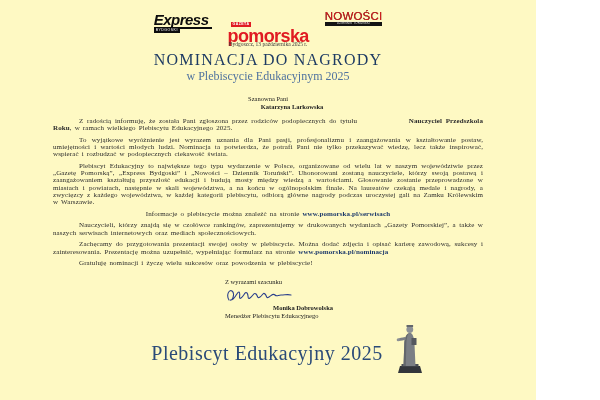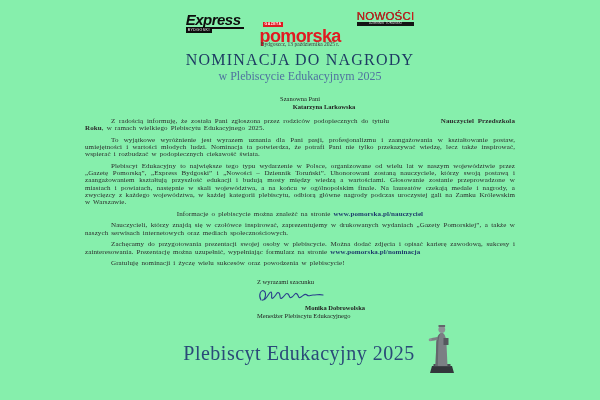--- a/index.html
+++ b/index.html
@@ -1,17 +1,17 @@
 <!DOCTYPE html>
 <html><head>
 <meta charset="utf-8">
 <style>
   html,body{margin:0;padding:0;background:#fff;}
   body{width:600px;height:400px;overflow:hidden;font-family:"Liberation Serif",serif;color:#2e2e2e;}
-  .page{position:relative;width:600px;height:400px;background:#86efac;}
+  .page{position:relative;width:536px;height:400px;background:#fef9c3;}
   .content{width:430px;margin:0 auto;}
 
   
   .logos{display:flex;justify-content:center;align-items:flex-start;gap:16px;padding-top:11px;height:26px;}
   .logo{font-family:"Liberation Sans",sans-serif;}
   .logo-express{position:relative;}
   .ex-title{display:inline-block;font-style:italic;font-weight:bold;font-size:15px;letter-spacing:-0.5px;color:#0d0d0d;border-bottom:2.5px solid #0d0d0d;line-height:15px;padding-right:3px;}
   .ex-sub{position:absolute;left:0;top:17px;background:#0d0d0d;color:#fff;font-size:3.5px;line-height:4.5px;padding:0 2px;letter-spacing:0.5px;}
   .pom-tag{display:inline-block;background:#e01b22;color:#fff;font-weight:bold;font-size:3.6px;line-height:4.6px;padding:0 2px;margin-left:3px;letter-spacing:0.4px;}
   .pom-title{display:block;color:#e01b22;font-weight:700;font-size:18px;line-height:14px;letter-spacing:-0.6px;}
@@ -66,22 +66,22 @@
 
     <div class="salutation">
       <div>Szanowna Pani</div>
       <div class="bold">Katarzyna Larkowska</div>
     </div>
 
     <div class="letter-body">
       <p><span>Z radością informuję, że została Pani zgłoszona przez rodziców podopiecznych do tytułu </span><span class="bold">Nauczyciel Przedszkola Roku</span><span>, w ramach wielkiego Plebiscytu Edukacyjnego 2025.</span></p>
       <p>To wyjątkowe wyróżnienie jest wyrazem uznania dla Pani pasji, profesjonalizmu i zaangażowania w kształtowanie postaw, umiejętności i wartości młodych ludzi. Nominacja ta potwierdza, że potrafi Pani nie tylko przekazywać wiedzę, lecz także inspirować, wspierać i rozbudzać w podopiecznych ciekawość świata.</p>
       <p>Plebiscyt Edukacyjny to największe tego typu wydarzenie w Polsce, organizowane od wielu lat w naszym województwie przez „Gazetę Pomorską”, „Express Bydgoski” i „Nowości – Dziennik Toruński”. Uhonorowani zostaną nauczyciele, którzy swoją postawą i zaangażowaniem kształtują przyszłość edukacji i budują mosty między wiedzą a wartościami. Głosowanie zostanie przeprowadzone w miastach i powiatach, następnie w skali województwa, a na końcu w ogólnopolskim finale. Na laureatów czekają medale i nagrody, a zwycięzcy z każdego województwa, w każdej kategorii plebiscytu, odbiorą główne nagrody podczas uroczystej gali na Zamku Królewskim w Warszawie.</p>
-      <p class="center-line"><span>Informacje o plebiscycie można znaleźć na stronie </span><a class="doclink">www.pomorska.pl/nauczyciel</a></p>
-      <p>Nauczycieli, którzy znajdą się w czołówce inspirować, zaprezentujemy w drukowanych wydaniach „Gazety Pomorskiej”, a także w naszych serwisach internetowych oraz mediach społecznościowych.</p>
+      <p class="center-line"><span>Informacje o plebiscycie można znaleźć na stronie </span><a class="doclink">www.pomorska.pl/serwisach</a></p>
+      <p>Nauczycieli, którzy znajdą się w czołówce rankingów, zaprezentujemy w drukowanych wydaniach „Gazety Pomorskiej”, a także w naszych serwisach internetowych oraz mediach społecznościowych.</p>
       <p><span>Zachęcamy do przygotowania prezentacji swojej osoby w plebiscycie. Można dodać zdjęcia i opisać karierę zawodową, sukcesy i zainteresowania. Prezentację można uzupełnić, wypełniając formularz na stronie </span><a class="doclink">www.pomorska.pl/nominacja</a></p>
       <p>Gratuluję nominacji i życzę wielu sukcesów oraz powodzenia w plebiscycie!</p>
     </div>
 
     <div class="signature">
       <div>Z wyrazami szacunku</div>
       <svg class="sig-svg" width="68" height="17" viewBox="0 0 68 17">
         <path d="M4,13 C1,8 4,2 7,4 C10,6 8,14 5,13 C10,14 12,4 14,5 C16,6 13,13 16,11 C19,9 20,4 22,6 C24,8 22,13 25,11 C28,9 29,5 31,7 C33,9 32,12 35,10 C38,8 38,5 40,7 C42,9 41,12 44,10 C47,8 48,6 50,8 C52,10 53,8 56,8 C60,8 63,7 66,8" fill="none" stroke="#2b3f8c" stroke-width="1.1" stroke-linecap="round"></path>
       </svg>
       <div class="bold">Monika Dobrowolska</div>

